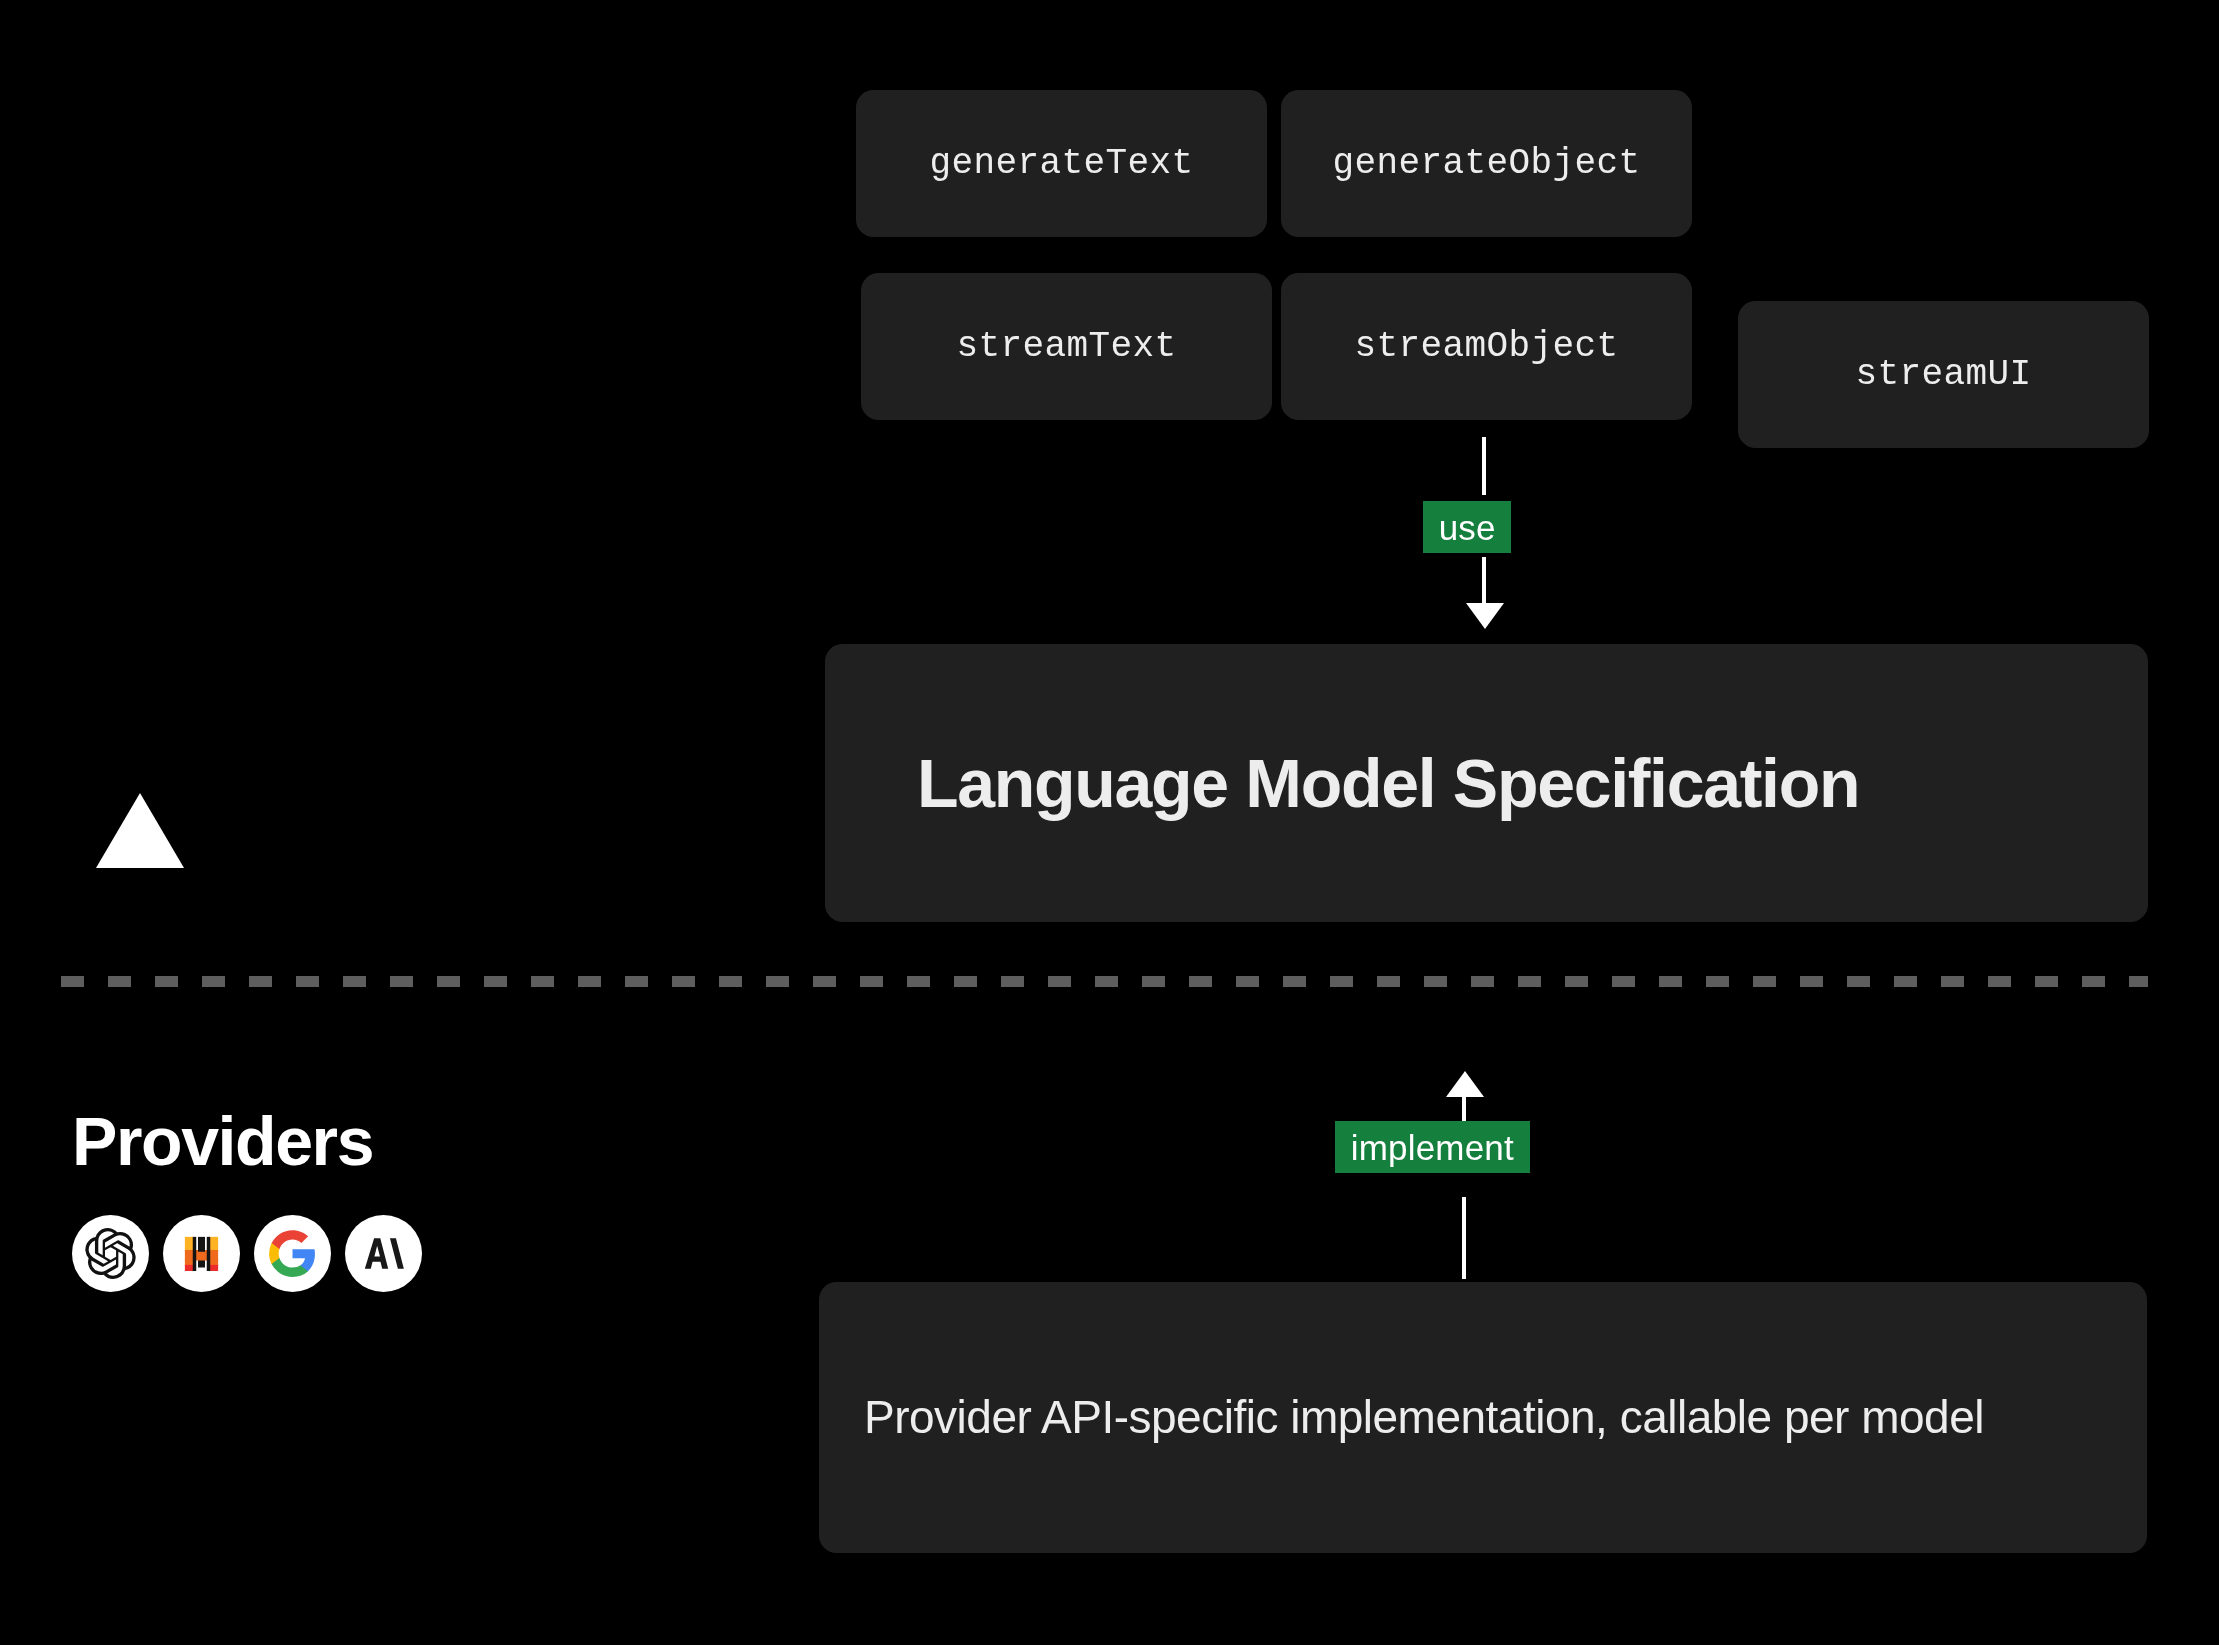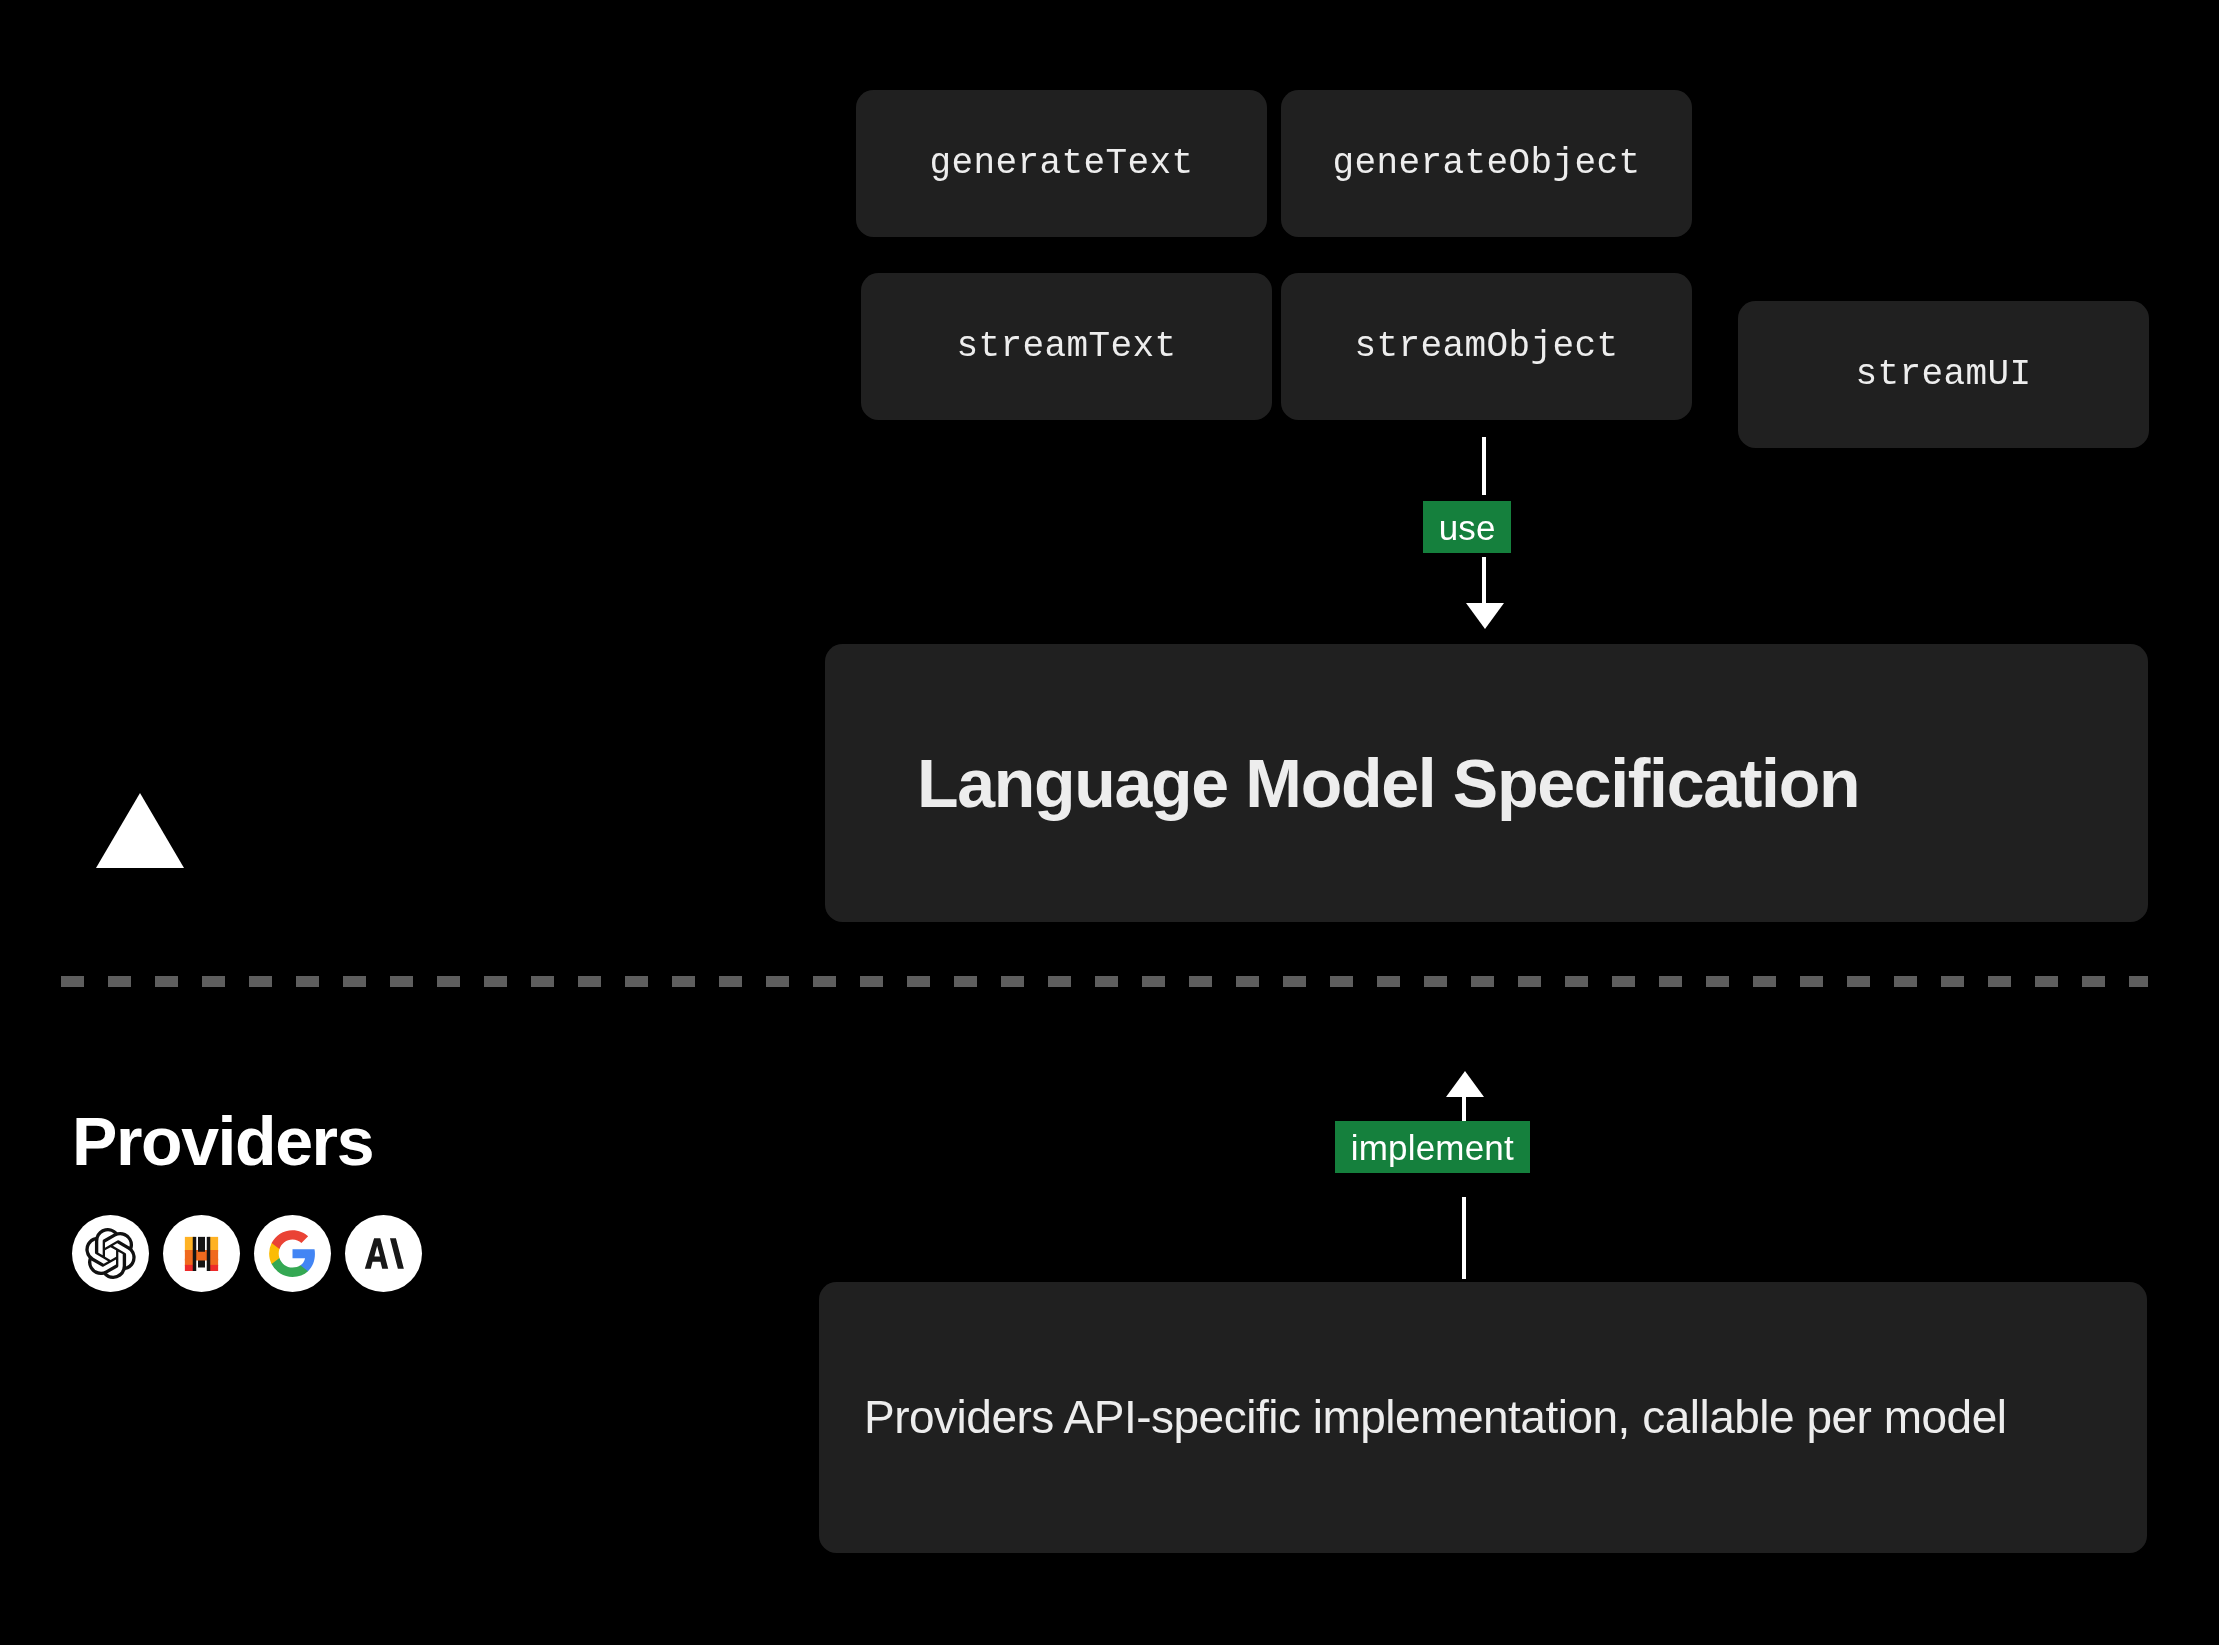--- a/index.html
+++ b/index.html
@@ -276,15 +276,15 @@
 </div>
 
 <div id="arrow-implement">
   <div class="arrow-head up" id="impl-head"></div>
   <div class="arrow-line" id="impl-line-top"></div>
   <div class="arrow-label" id="impl-label">implement</div>
   <div class="arrow-line" id="impl-line-bot"></div>
 </div>
 
 <div class="card" id="impl-box">
-  <span id="impl-text">Providers API-specific implementation, callable per model</span>
+  <span id="impl-text">Provider API-specific implementation, callable per model</span>
 </div>
 
 
 </body></html>

